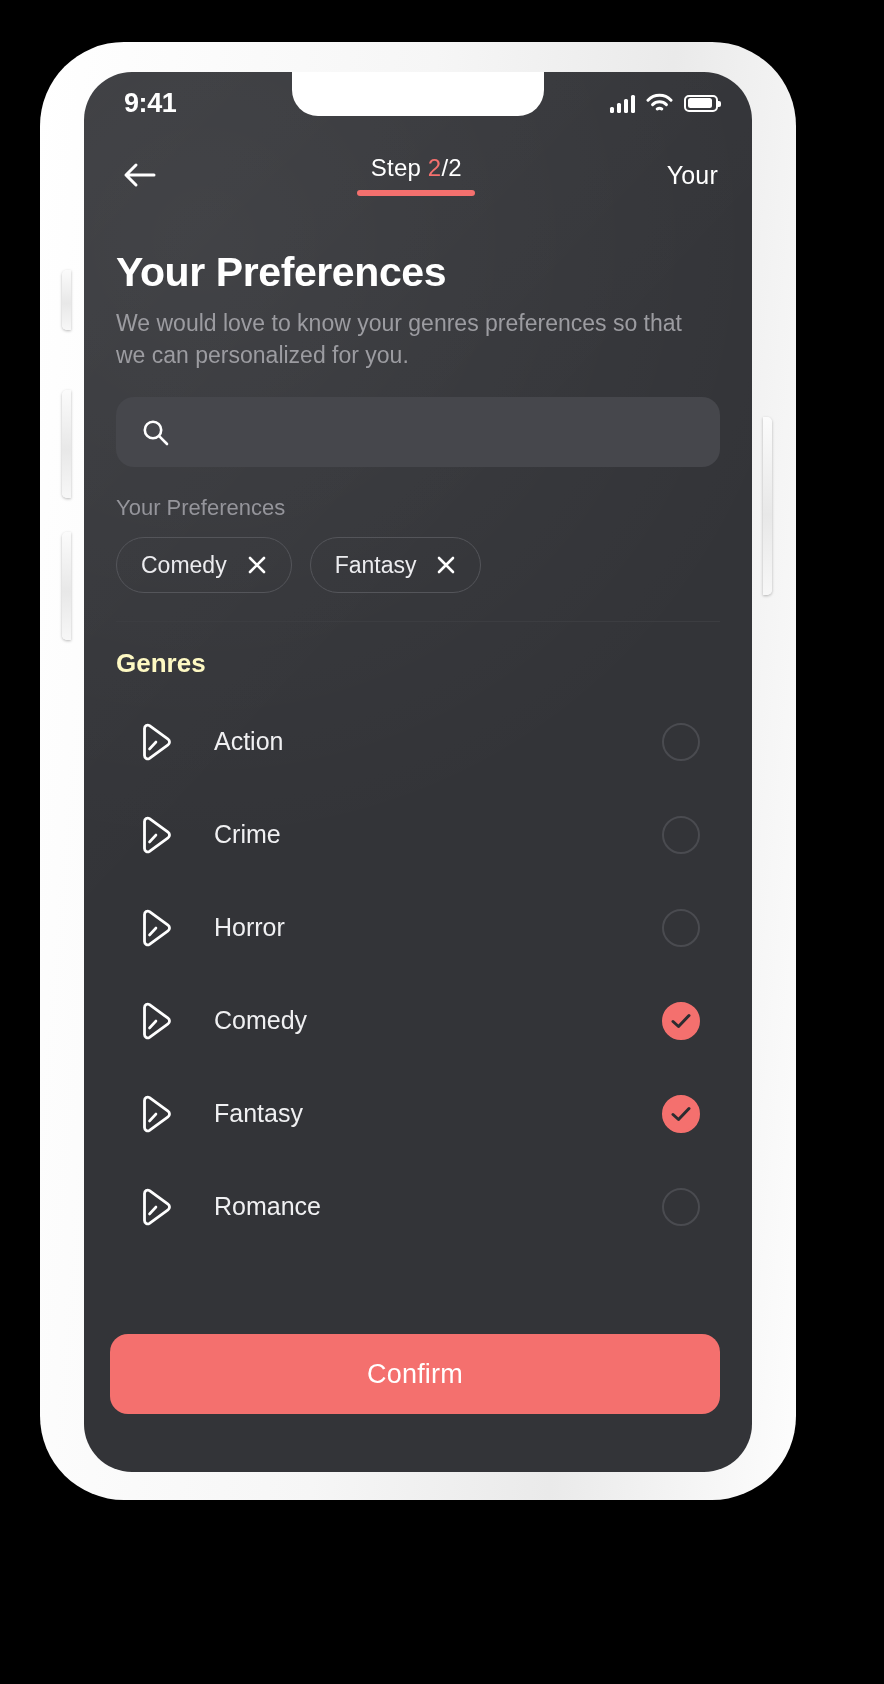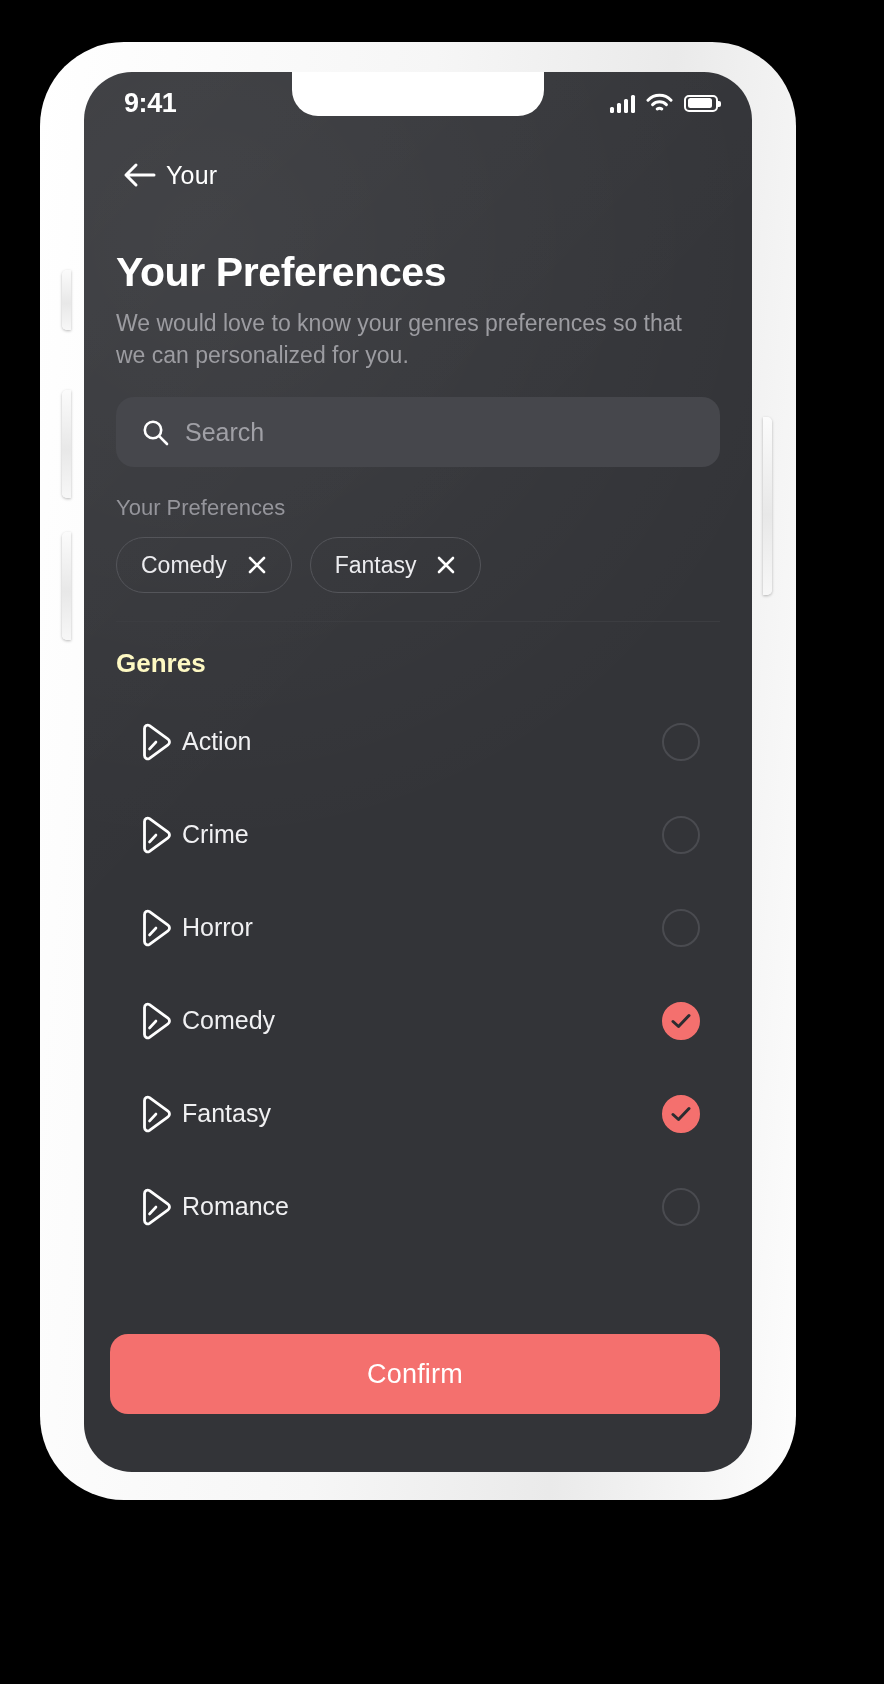--- a/index.html
+++ b/index.html
@@ -280,21 +280,21 @@
     align-items: center;
     padding: 0 20px 0 18px;
     cursor: pointer;
   }
   .genre-icon {
     width: 44px; height: 44px;
     display: flex; align-items: center; justify-content: center;
     flex: 0 0 auto;
   }
   .genre-label {
-    margin-left: 4px;
+    margin-left: 36px;
     flex: 1;
     font-size: 25px;
     color: #f0f0f2;
   }
 
   .check {
     width: 38px; height: 38px;
     border-radius: 50%;
     border: 2px solid #4a4b50;
     flex: 0 0 auto;
@@ -367,34 +367,37 @@
           </div>
       </div>
     </div>
 
     <div class="appbar">
       <div class="back-btn">
         <svg width="34" height="26" viewBox="0 0 34 26">
           <path d="M13 3 L3 13 L13 23 M3 13 L31 13" fill="none" stroke="#ffffff" stroke-width="3" stroke-linecap="round" stroke-linejoin="round"></path>
         </svg>
       </div>
+      <div class="step-wrap">
+        <div class="step-text"><span>Step </span><span class="cur">2</span><span>/2</span></div>
+        <div class="step-underline"></div>
+      </div>
       <div class="skip-btn">Your</div>
     </div>
 
     <div class="content">
       <div class="pad">
         <div class="title">Your Preferences</div>
         <div class="subtitle">We would love to know your genres preferences so that we can personalized for you.</div>
 
         <div class="search-box">
           <svg width="27" height="27" viewBox="0 0 27 27">
             <circle cx="11" cy="11" r="8.2" fill="none" stroke="#ffffff" stroke-width="2.6"></circle>
             <path d="M17.2 17.2 L25 25" stroke="#ffffff" stroke-width="2.6" stroke-linecap="round"></path>
           </svg>
-          <input class="search-input" type="text" placeholder="Search" style="">
         </div>
 
         <div class="prefs-label">Your Preferences</div>
 
         <div class="chips">
           <div class="chip">
             <span class="chip-label">Comedy</span>
             <svg width="20" height="20" viewBox="0 0 20 20">
               <path d="M3 3 L17 17 M17 3 L3 17" stroke="#ffffff" stroke-width="2.6" stroke-linecap="round"></path>
             </svg>

